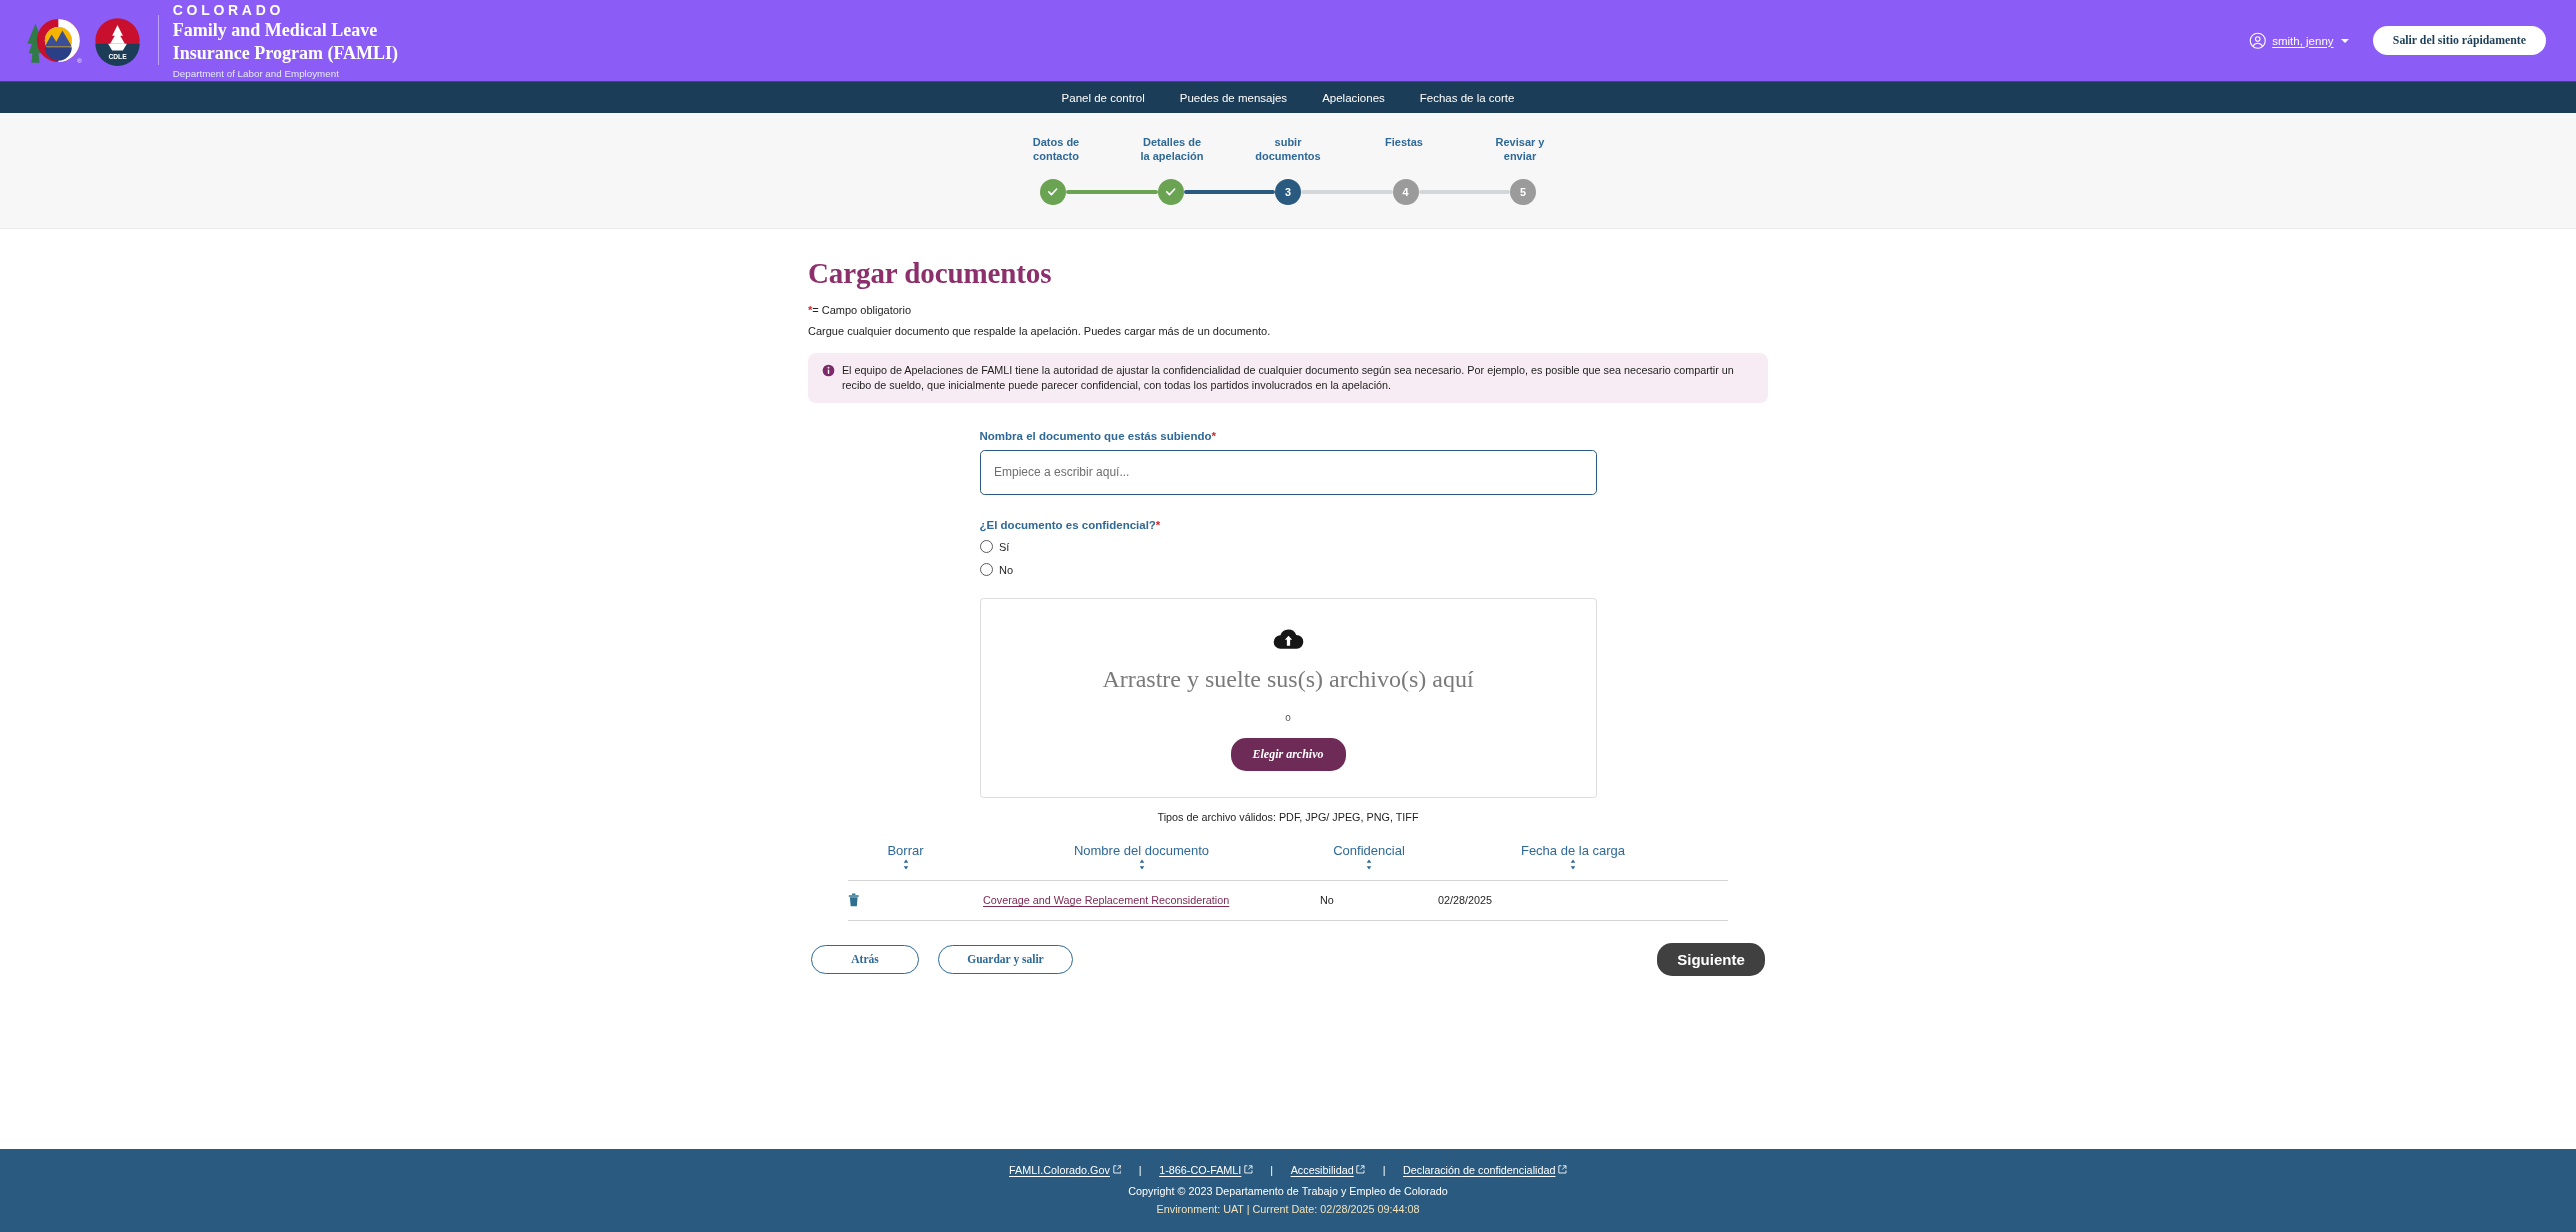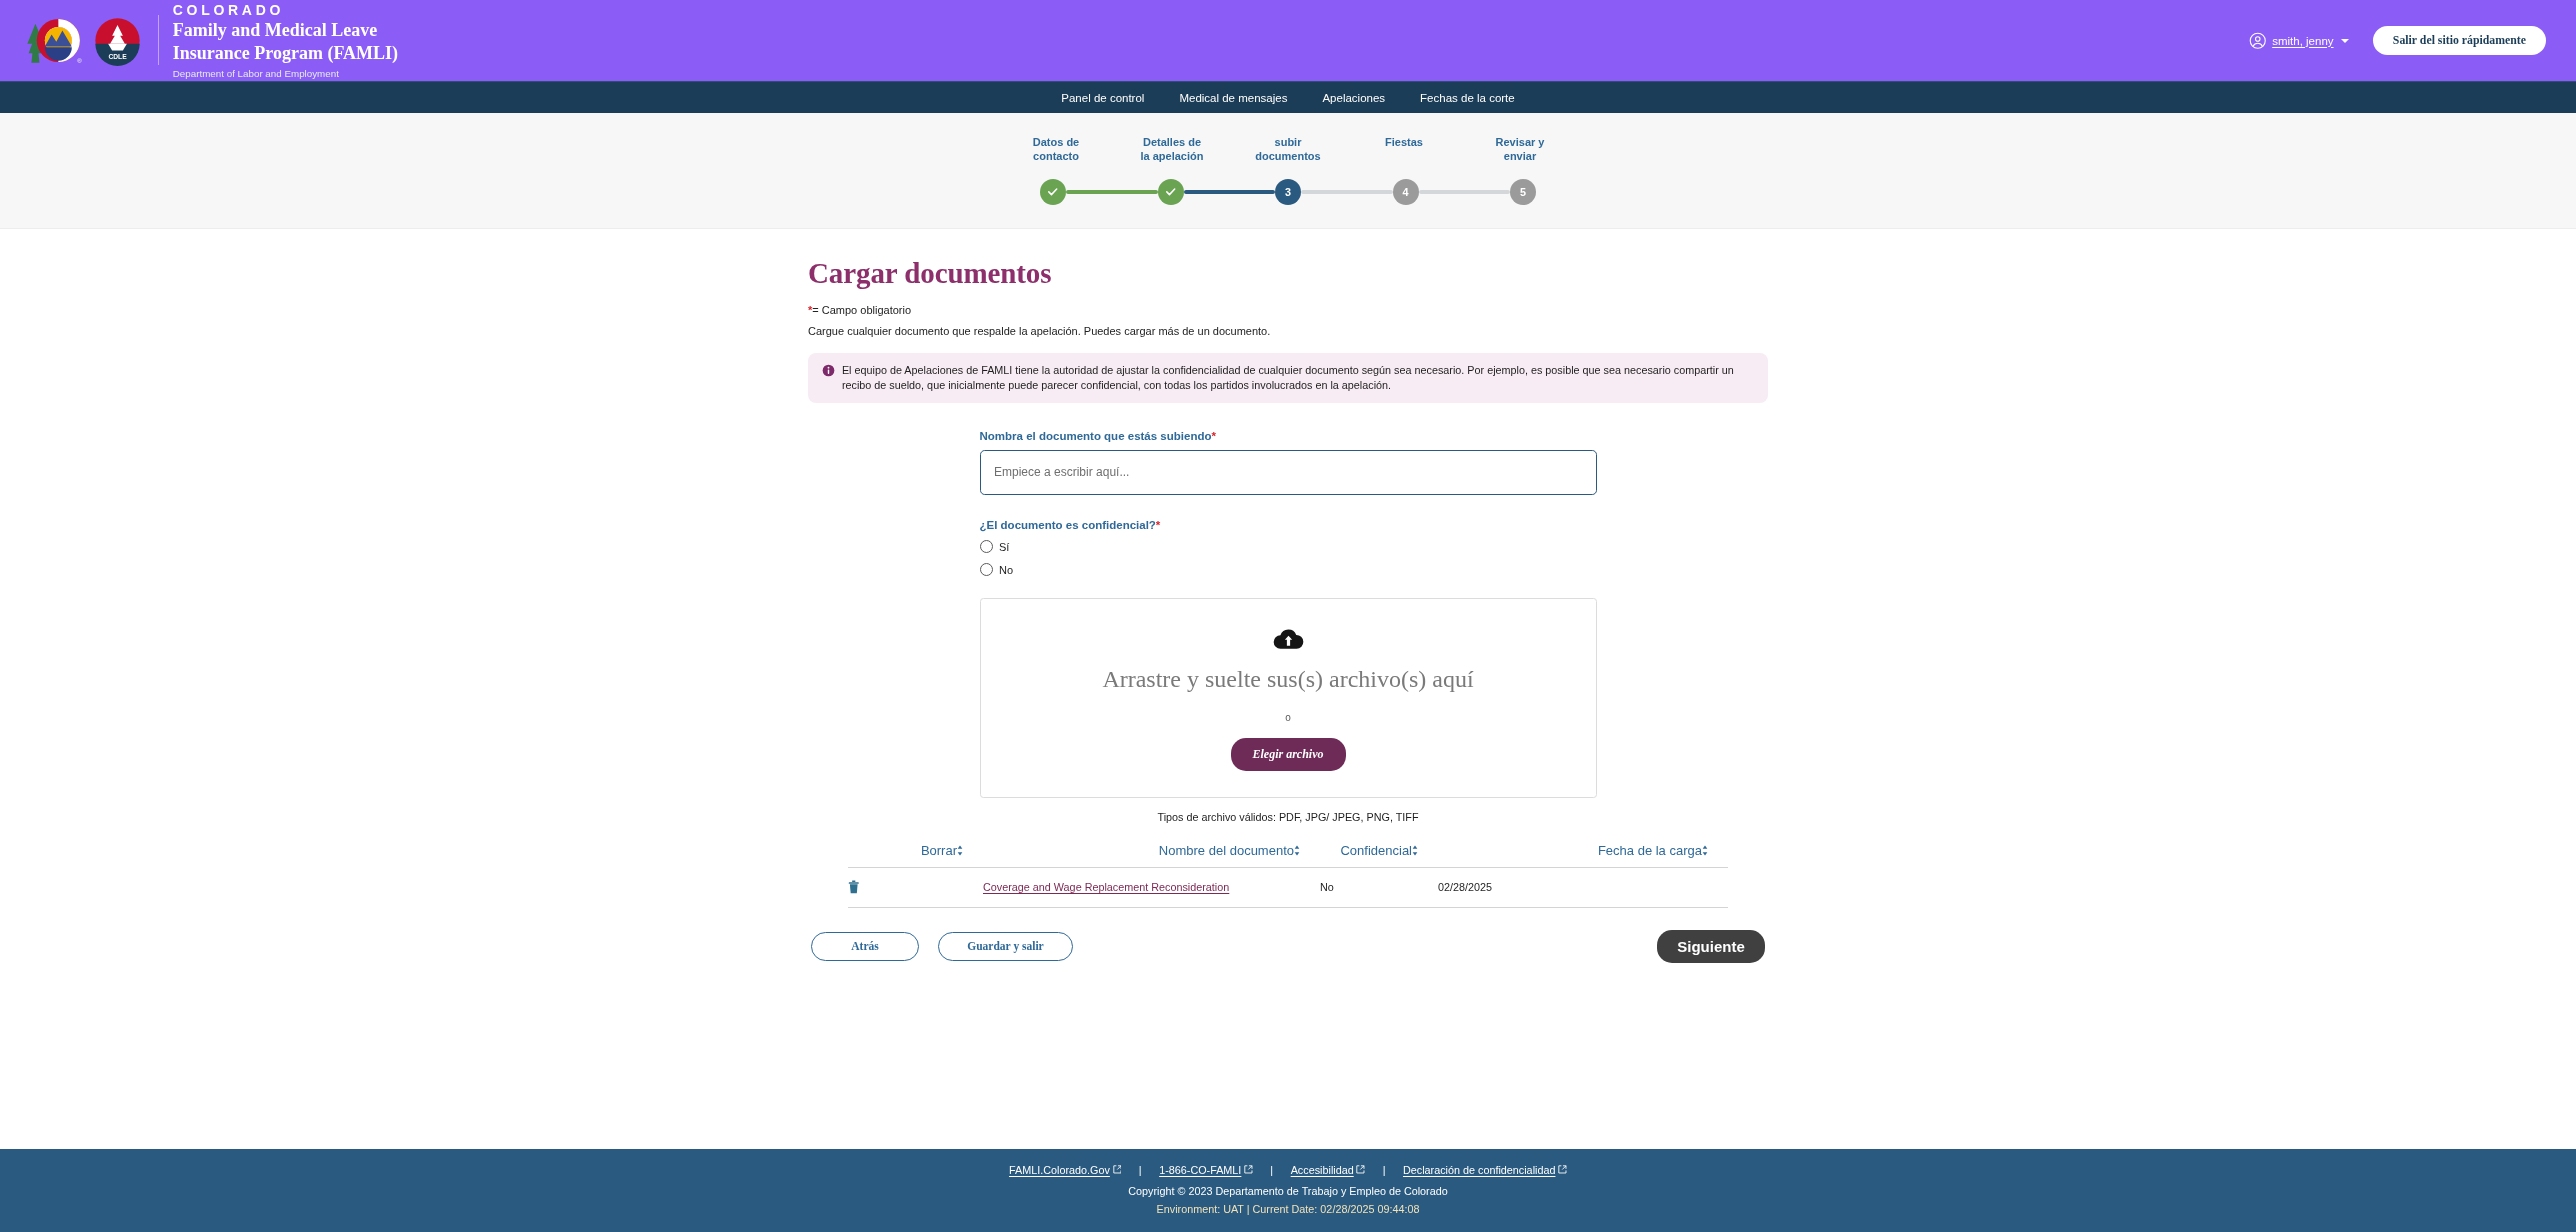--- a/index.html
+++ b/index.html
@@ -215,21 +215,21 @@
   
   .doc-table { width: 880px; margin: 20px auto 0 auto; }
   .doc-table table { width: 100%; border-collapse: collapse; }
   .doc-table th {
     text-align: left;
     color: #2f6998; font-size: 13px; font-weight: 400;
     padding: 0 0 8.8px 0;
     border-bottom: 1px solid #d4d4d4;
     position: relative;
   }
-  .th-inner { display: flex; align-items: center; justify-content: flex-end; padding-right: 20px; }
+  .th-inner { display: flex; align-items: center; justify-content: flex-start; padding-right: 20px; flex-direction: column; }
   .sort-icon { width: 6px; height: 13px; flex: 0 0 auto; }
   .doc-table td {
     padding: 12px 0 13px 0;
     border-bottom: 1px solid #d4d4d4;
     font-size: 10.8px; color: #1e1e1e;
     vertical-align: middle;
   }
   .trash-icon { width: 11.5px; height: 14px; display: block; cursor: pointer; }
   .doc-link {
     color: #7d2a55; text-decoration: underline;
@@ -331,21 +331,21 @@
       </svg>
       <span class="user-name">smith, jenny</span>
       <span class="caret-down"></span>
     </div>
     <button class="exit-btn">Salir del sitio rápidamente</button>
   </div>
 </header>
 
 <nav class="main-nav">
   <span class="nav-item">Panel de control</span>
-  <span class="nav-item">Medical de mensajes</span>
+  <span class="nav-item">Puedes de mensajes</span>
   <span class="nav-item">Apelaciones</span>
   <span class="nav-item">Fechas de la corte</span>
 </nav>
 
 <section class="stepper-band">
   <div class="stepper">
     <div class="step-labels">
       <div class="step-label">
         <div>Datos de</div>
         <div>contacto</div>

